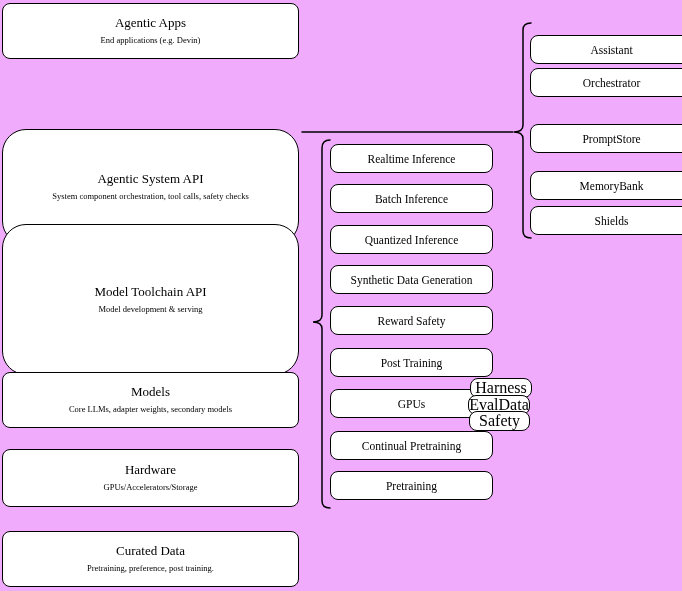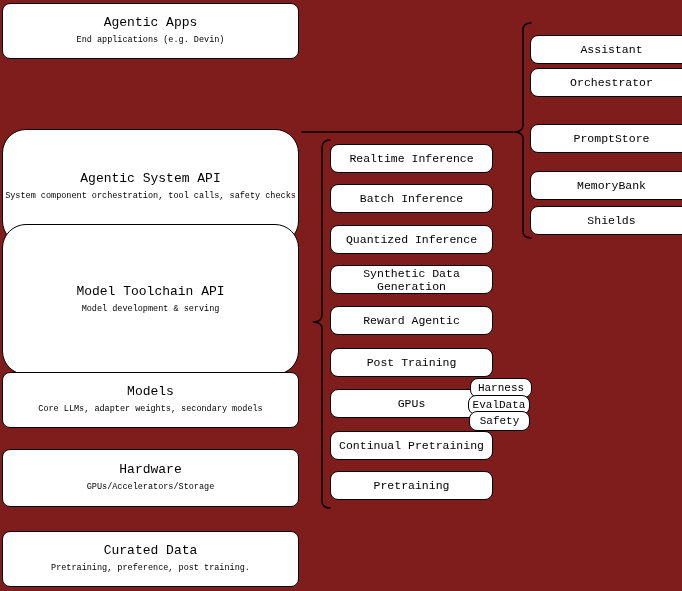--- a/index.html
+++ b/index.html
@@ -1,21 +1,21 @@
 <!DOCTYPE html>
 <html><head>
 <meta charset="utf-8">
 <style>
   html, body { margin: 0; padding: 0; background: #ffffff; }
   .canvas {
     position: relative;
     width: 682px;
     height: 591px;
-    background: #7f1d1d;
-    font-family: Liberation Mono, monospace;
+    background: #f0abfc;
+    font-family: Liberation Serif, serif;
     color: #000000;
     overflow: hidden;
   }
   .connectors {
     position: absolute;
     left: 0; top: 0;
     width: 682px; height: 591px;
     z-index: 0;
   }
   .node {
@@ -45,21 +45,21 @@
   .right-node { left: 530px; }
   .pill {
     position: absolute;
     box-sizing: border-box;
     border: 1.5px solid #000000;
     border-radius: 8px;
     background: #ffffff;
     display: flex;
     align-items: center;
     justify-content: center;
-    font-size: 11px;
+    font-size: 16px;
     z-index: 2;
     width: 62px;
     height: 20px;
   }
 </style>
 </head>
 <body>
 
 <div class="canvas">
 
@@ -105,21 +105,21 @@
   <div class="node small-node mid-node" style="top:184px;">
     <span>Batch Inference</span>
   </div>
   <div class="node small-node mid-node" style="top:225px;">
     <span>Quantized Inference</span>
   </div>
   <div class="node small-node mid-node" style="top:265px;">
     <span>Synthetic Data Generation</span>
   </div>
   <div class="node small-node mid-node" style="top:306px;">
-    <span>Reward Agentic</span>
+    <span>Reward Safety</span>
   </div>
   <div class="node small-node mid-node" style="top:348px;">
     <span>Post Training</span>
   </div>
   <div class="node small-node mid-node" style="top:389px;">
     <span>GPUs</span>
   </div>
   <div class="node small-node mid-node" style="top:431px;">
     <span>Continual Pretraining</span>
   </div>

